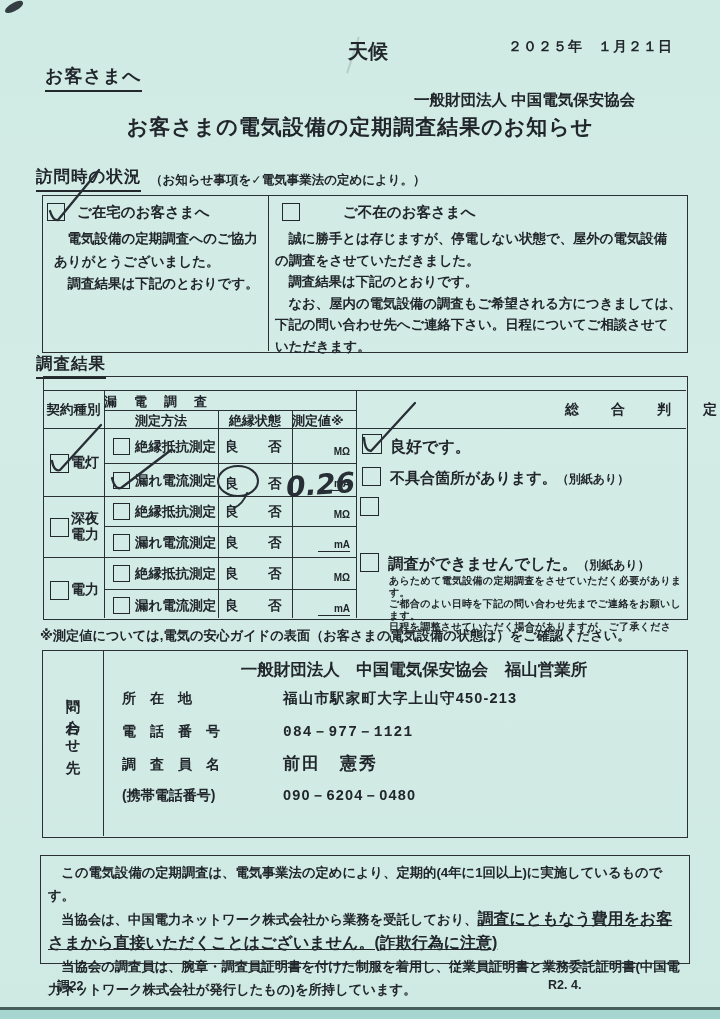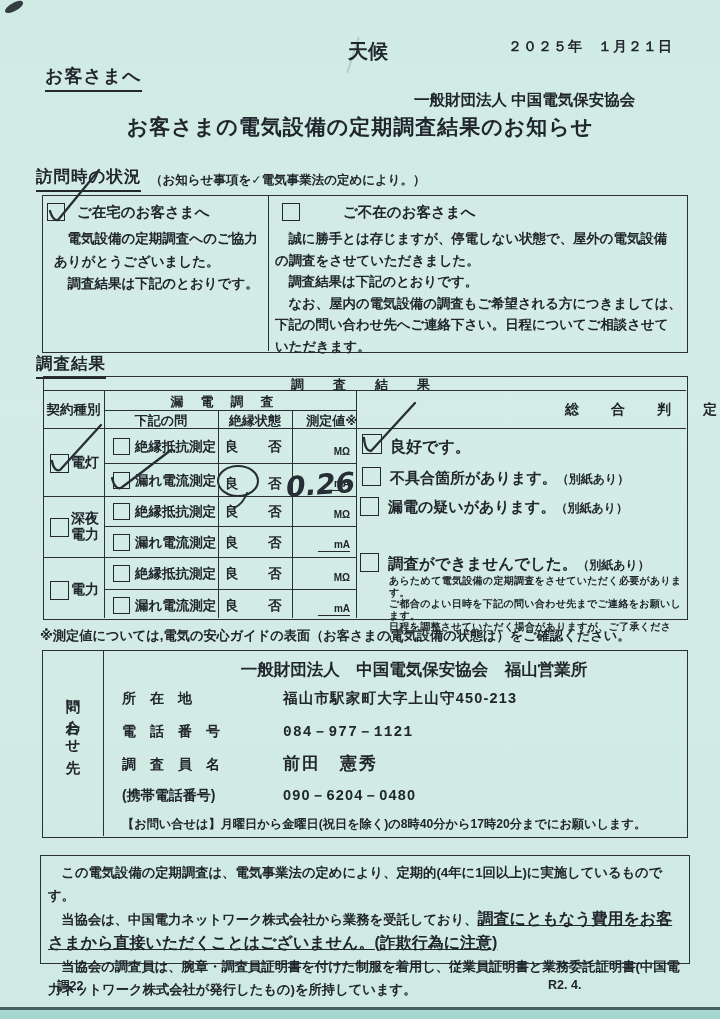--- a/index.html
+++ b/index.html
@@ -76,26 +76,25 @@
     <div class="hline" style="left:61px;top:87px;width:252px;"></div>
     <div class="hline" style="left:0;top:120px;width:313px;"></div>
     <div class="hline" style="left:61px;top:150px;width:252px;"></div>
     <div class="hline" style="left:0;top:181px;width:313px;"></div>
     <div class="hline" style="left:61px;top:213px;width:252px;"></div>
     <div class="vline" style="left:61px;top:14px;height:228px;"></div>
     <div class="vline" style="left:175px;top:34px;height:208px;"></div>
     <div class="vline" style="left:249px;top:34px;height:208px;"></div>
     <div class="vline" style="left:313px;top:14px;height:228px;"></div>
 
-    <div class="abs b" style="left:0;width:643px;top:0;text-align:center;font-size:13px;letter-spacing:8px;">調　査　結　果</div>
     <div class="abs b" style="left:0;width:61px;top:25px;text-align:center;font-size:13.5px;">契約種別</div>
-    <div class="abs b" style="left:54px;width:252px;top:17px;text-align:center;font-size:13px;letter-spacing:2px;">漏　電　調　査</div>
-    <div class="abs b" style="left:61px;width:114px;top:36px;text-align:center;font-size:13px;">下記の問</div>
+    <div class="abs b" style="left:61px;width:252px;top:17px;text-align:left;font-size:13px;letter-spacing:2px;">漏　電　調　査</div>
+    <div class="abs b" style="left:61px;width:114px;top:36px;text-align:center;font-size:13px;">測定方法</div>
     <div class="abs b" style="left:175px;width:74px;top:36px;text-align:center;font-size:13px;">絶縁状態</div>
-    <div class="abs b" style="left:249px;width:64px;top:36px;text-align:center;font-size:13px;padding-left:8px;">測定値※</div>
+    <div class="abs b" style="left:249px;width:64px;top:36px;text-align:left;font-size:13px;">測定値※</div>
     <div class="abs b" style="left:313px;width:370px;top:25px;text-align:right;font-size:14px;letter-spacing:9px;">総　合　判　定</div>
 
     <div class="pcb" style="left:7px;top:78px;width:17px;height:17px;"></div>
     <div class="abs b" style="left:28px;top:78px;font-size:14px;">電灯</div>
     <div class="pcb" style="left:7px;top:142px;width:17px;height:17px;"></div>
     <div class="abs b" style="left:28px;top:134px;width:32px;font-size:14px;line-height:16px;">深夜電力</div>
     <div class="pcb" style="left:7px;top:205px;width:17px;height:17px;"></div>
     <div class="abs b" style="left:28px;top:205px;font-size:14px;">電力</div>
 
     <div class="pcb" style="left:70px;top:62px;width:15px;height:15px;"></div>
@@ -135,21 +134,20 @@
     <div class="unit" style="left:249px;width:58px;top:227px;"><span class="unit-line">mA</span></div>
   </div>
 
   <div class="pcb" style="left:362px;top:434px;width:18px;height:18px;"></div>
   <div class="abs b" style="left:390px;top:437px;font-size:16px;">良好です。</div>
 
   <div class="pcb" style="left:362px;top:467px;width:17px;height:17px;"></div>
   <div class="abs" style="left:390px;top:469px;"><span class="jlabel">不具合箇所があります。</span><span class="jsuffix">（別紙あり）</span></div>
 
   <div class="pcb" style="left:360px;top:497px;width:17px;height:17px;"></div>
-  <div class="abs" style="left:388px;top:498px;"><span class="jlabel">漏電の疑いがあります。</span><span class="jsuffix">（別紙あり）</span></div>
 
   <div class="pcb" style="left:360px;top:553px;width:17px;height:17px;"></div>
   <div class="abs" style="left:388px;top:554px;font-family:Liberation Serif, serif;"><span class="jlabel" style="font-size:15.5px;">調査ができませんでした。</span><span class="jsuffix">（別紙あり）</span></div>
   <div class="jdetail" style="left:389px;top:575px;width:300px;">あらためて電気設備の定期調査をさせていただく必要があります。
 ご都合のよい日時を下記の問い合わせ先までご連絡をお願いします。
 日程を調整させていただく場合がありますが、ご了承ください。</div>
 
   <div class="abs sb" style="left:40px;top:627px;width:650px;font-size:13.2px;">※測定値については,電気の安心ガイドの表面（お客さまの電気設備の状態は）をご確認ください。</div>
 
   <div class="box" style="left:42px;top:650px;width:644px;height:186px;"></div>
@@ -158,21 +156,20 @@
   <div class="abs b" style="left:63px;top:688px;font-size:14.5px;writing-mode:vertical-rl;text-orientation:upright;letter-spacing:2px;height:140px;">問い合わせ先</div>
 
   <div class="ctc-label" style="left:122px;top:690px;">所　在　地</div>
   <div class="ctc-value" style="left:283px;top:689px;">福山市駅家町大字上山守450-213</div>
   <div class="ctc-label" style="left:122px;top:723px;">電　話　番　号</div>
   <div class="ctc-value" style="left:283px;top:722px;font-family:Liberation Mono, monospace;">084－977－1121</div>
   <div class="ctc-label" style="left:122px;top:756px;">調　査　員　名</div>
   <div class="ctc-value b" style="left:283px;top:752px;font-size:17px;letter-spacing:2px;">前田　憲秀</div>
   <div class="ctc-label" style="left:122px;top:787px;font-weight:600;">(携帯電話番号)</div>
   <div class="ctc-value" style="left:283px;top:786px;">090－6204－0480</div>
-  <div class="abs sb" style="left:122px;top:816px;width:560px;font-size:12.2px;">【お問い合せは】月曜日から金曜日(祝日を除く)の8時40分から17時20分までにお願いします。</div>
 
   <div class="box" style="left:40px;top:855px;width:648px;height:107px;"></div>
   <div class="abs pre" style="left:48px;top:861px;width:634px;font-size:13.3px;line-height:23px;font-weight:600;"><span>　この電気設備の定期調査は、電気事業法の定めにより、定期的(4年に1回以上)に実施しているものです。
 　当協会は、中国電力ネットワーク株式会社から業務を受託しており、</span><span class="b" style="font-size:16px;text-decoration:underline;">調査にともなう費用をお客さまから直接いただくことはございません。(詐欺行為に注意)</span><span>
 　当協会の調査員は、腕章・調査員証明書を付けた制服を着用し、従業員証明書と業務委託証明書(中国電力ネットワーク株式会社が発行したもの)を所持しています。</span></div>
 
   <div class="abs sb" style="left:57px;top:978px;font-size:12.5px;">調22</div>
   <div class="abs sb" style="left:548px;top:978px;font-size:12.5px;">R2. 4.</div>
 
   <div class="scan-strip"></div>

